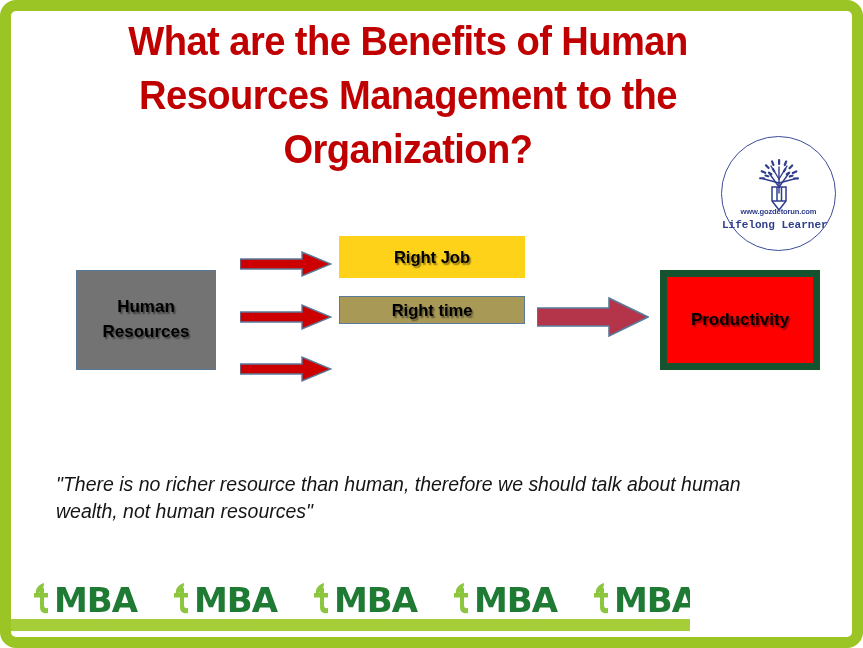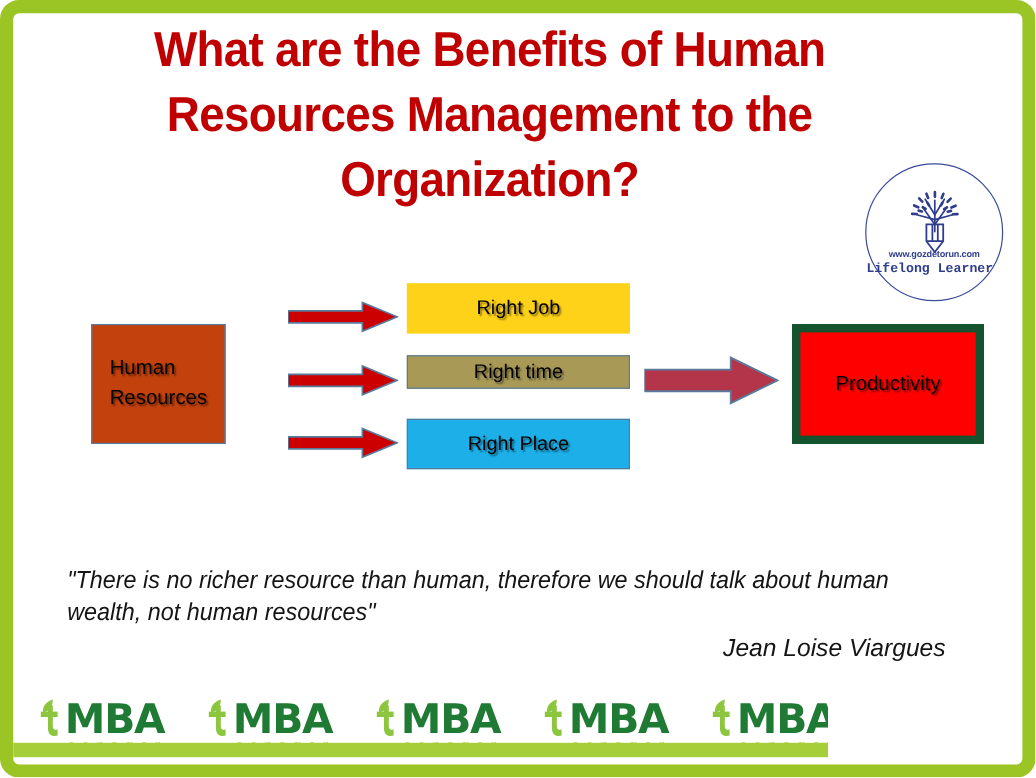--- a/index.html
+++ b/index.html
@@ -87,31 +87,32 @@
     font-size: 11px;
   }
 
   
   .box {
     position: absolute;
     box-sizing: border-box;
     display: flex;
     align-items: center;
     justify-content: center;
+    text-align: center;
     color: #000000;
     font-family: "Liberation Sans", sans-serif;
-    font-weight: normal;
+    font-weight: bold;
     text-shadow: 1.5px 1.5px 1.5px rgba(0,0,0,0.45);
   }
   .box-hr {
     left: 76px;
     top: 270px;
-    width: 112px;
+    width: 140px;
     height: 100px;
-    background: #c2410c;
+    background: #737373;
     border: 1px solid #5A7A9B;
     font-size: 17px;
     line-height: 1.45;
     white-space: pre-line;
   }
   .box-job {
     left: 339px;
     top: 236px;
     width: 186px;
     height: 42px;
@@ -315,32 +316,30 @@
     </svg>
   </div>
   <div class="arrow-sm arrow-3">
     <svg width="92" height="28" viewBox="0 0 92 28">
       <polygon points="0,9 62,9 62,2 91,14 62,26 62,19 0,19" fill="#CC0000" stroke="#5A7A9B" stroke-width="1.4" stroke-linejoin="miter"></polygon>
     </svg>
   </div>
 
   <div class="box box-job">Right Job</div>
   <div class="box box-time">Right time</div>
-  <div class="box box-place">Right Place</div>
 
   <div class="arrow-lg">
     <svg width="112" height="44" viewBox="0 0 112 44">
       <polygon points="0,13 72,13 72,3 111,22 72,41 72,31 0,31" fill="#B4344A" stroke="#5A7A9B" stroke-width="1.6" stroke-linejoin="miter"></polygon>
     </svg>
   </div>
 
   <div class="box box-prod">Productivity</div>
 
   <div class="quote">"There is no richer resource than human, therefore we should talk about human wealth, not human resources"</div>
-  <div class="attribution">Jean Loise Viargues</div>
 
   <div class="footer">
     <div class="footer-band"></div>
     <div class="logos-row">
       <div class="tmba">
         <span class="glyph-t">
           <svg width="26" height="34" viewBox="0 0 26 34">
             <path d="M15 2 C9 4 6 8 7 13 C12 12 15 8 15 2 Z" fill="#8CC63F"></path>
             <path d="M11 7 L11 26 C11 31 14 33 19 32 L19 27 C16 27.5 15 26.5 15 24 L15 7 Z" fill="#8CC63F"></path>
             <rect x="5" y="12" width="14" height="4.5" fill="#8CC63F"></rect>

